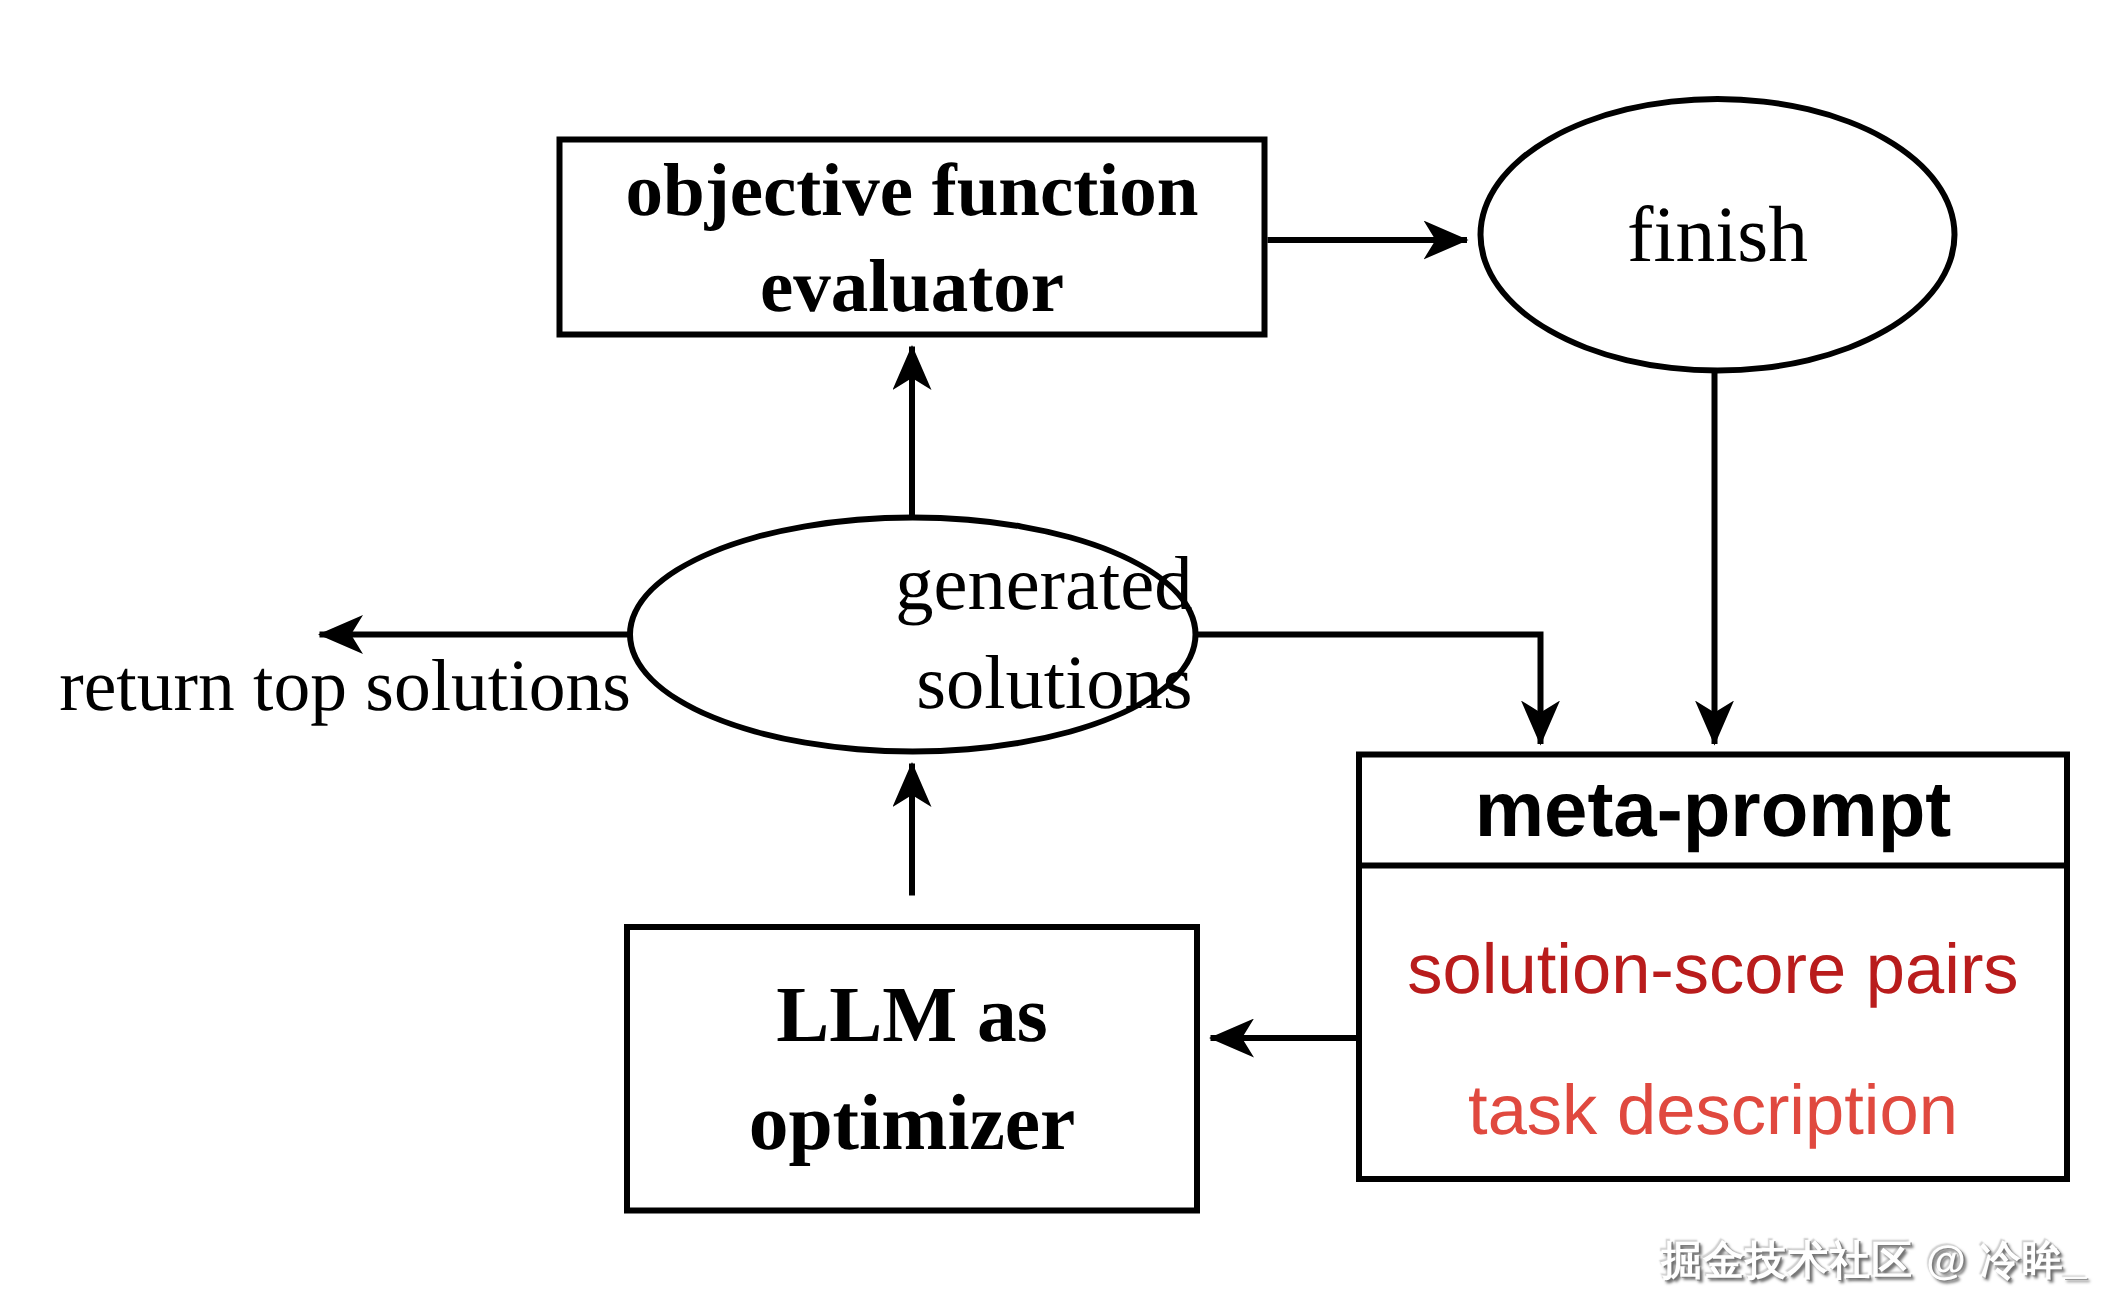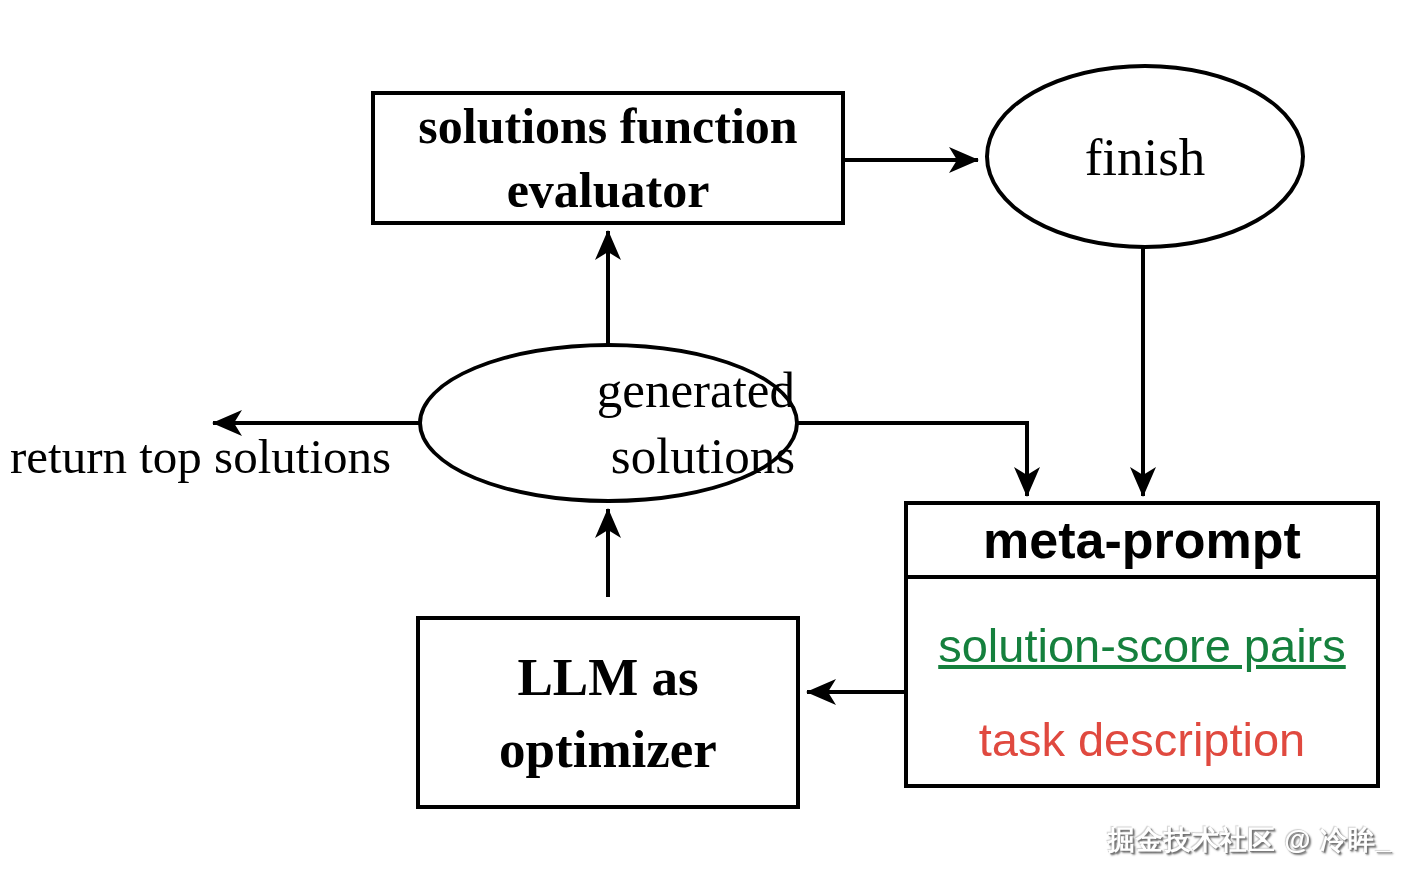--- a/index.html
+++ b/index.html
@@ -31,26 +31,26 @@
     justify-content:center; align-items:stretch; }
   .meta-header {
     height:70px; border-bottom:4px solid #000;
     display:flex; align-items:center; justify-content:center;
     font-family:"Liberation Sans", sans-serif;
     font-weight:bold; font-size:52px;
   }
   .meta-body { position:relative; flex:1; font-family:"Liberation Sans", sans-serif; }
   .meta-item { position:absolute; left:0; right:0; text-align:center;
     font-size:47px; line-height:56px; }
-  .meta-item.pairs { top:39px; color:#15803d;text-decoration:underline; }
+  .meta-item.pairs { top:39px; color:#b91c1c; }
   .meta-item.task  { top:133px; color:#e0493f; }
 
   .return-label {
     position:absolute; left:10px; top:426px; width:440px;
-    text-align:left; font-size:49px; line-height:62px; color:#000;
+    text-align:center; font-size:49px; line-height:62px; color:#000;
   }
   .watermark {
     position:absolute; right:12px; top:822px;
     font-family:"Liberation Sans", sans-serif;
     font-weight:bold; font-size:27px; letter-spacing:1px;
     color:#ffffff;
     text-shadow: 2px 2px 2px #6f6f6f, -1px -1px 1px #cfcfcf, 1px 1px 0 #9a9a9a;
     white-space:nowrap;
   }
 </style>
@@ -70,21 +70,21 @@
       <path d="M608,346 L608,231" marker-end="url(#arrow)"></path>
       <path d="M1143,247 L1143,496" marker-end="url(#arrow)"></path>
       <path d="M795,423 L1027,423 L1027,496" marker-end="url(#arrow)"></path>
       <path d="M426,423 L213,423" marker-end="url(#arrow)"></path>
       <path d="M608,597 L608,509" marker-end="url(#arrow)"></path>
       <path d="M905,692 L807,692" marker-end="url(#arrow)"></path>
     </g>
   </svg>
 
   <div class="node evaluator">
-    <div>solutions function</div>
+    <div>objective function</div>
     <div>evaluator</div>
   </div>
 
   <div class="node ellipse scores">
     <div>finish</div>
   </div>
 
   <div class="node ellipse generated">
     <div>generated</div>
     <div>solutions</div>

